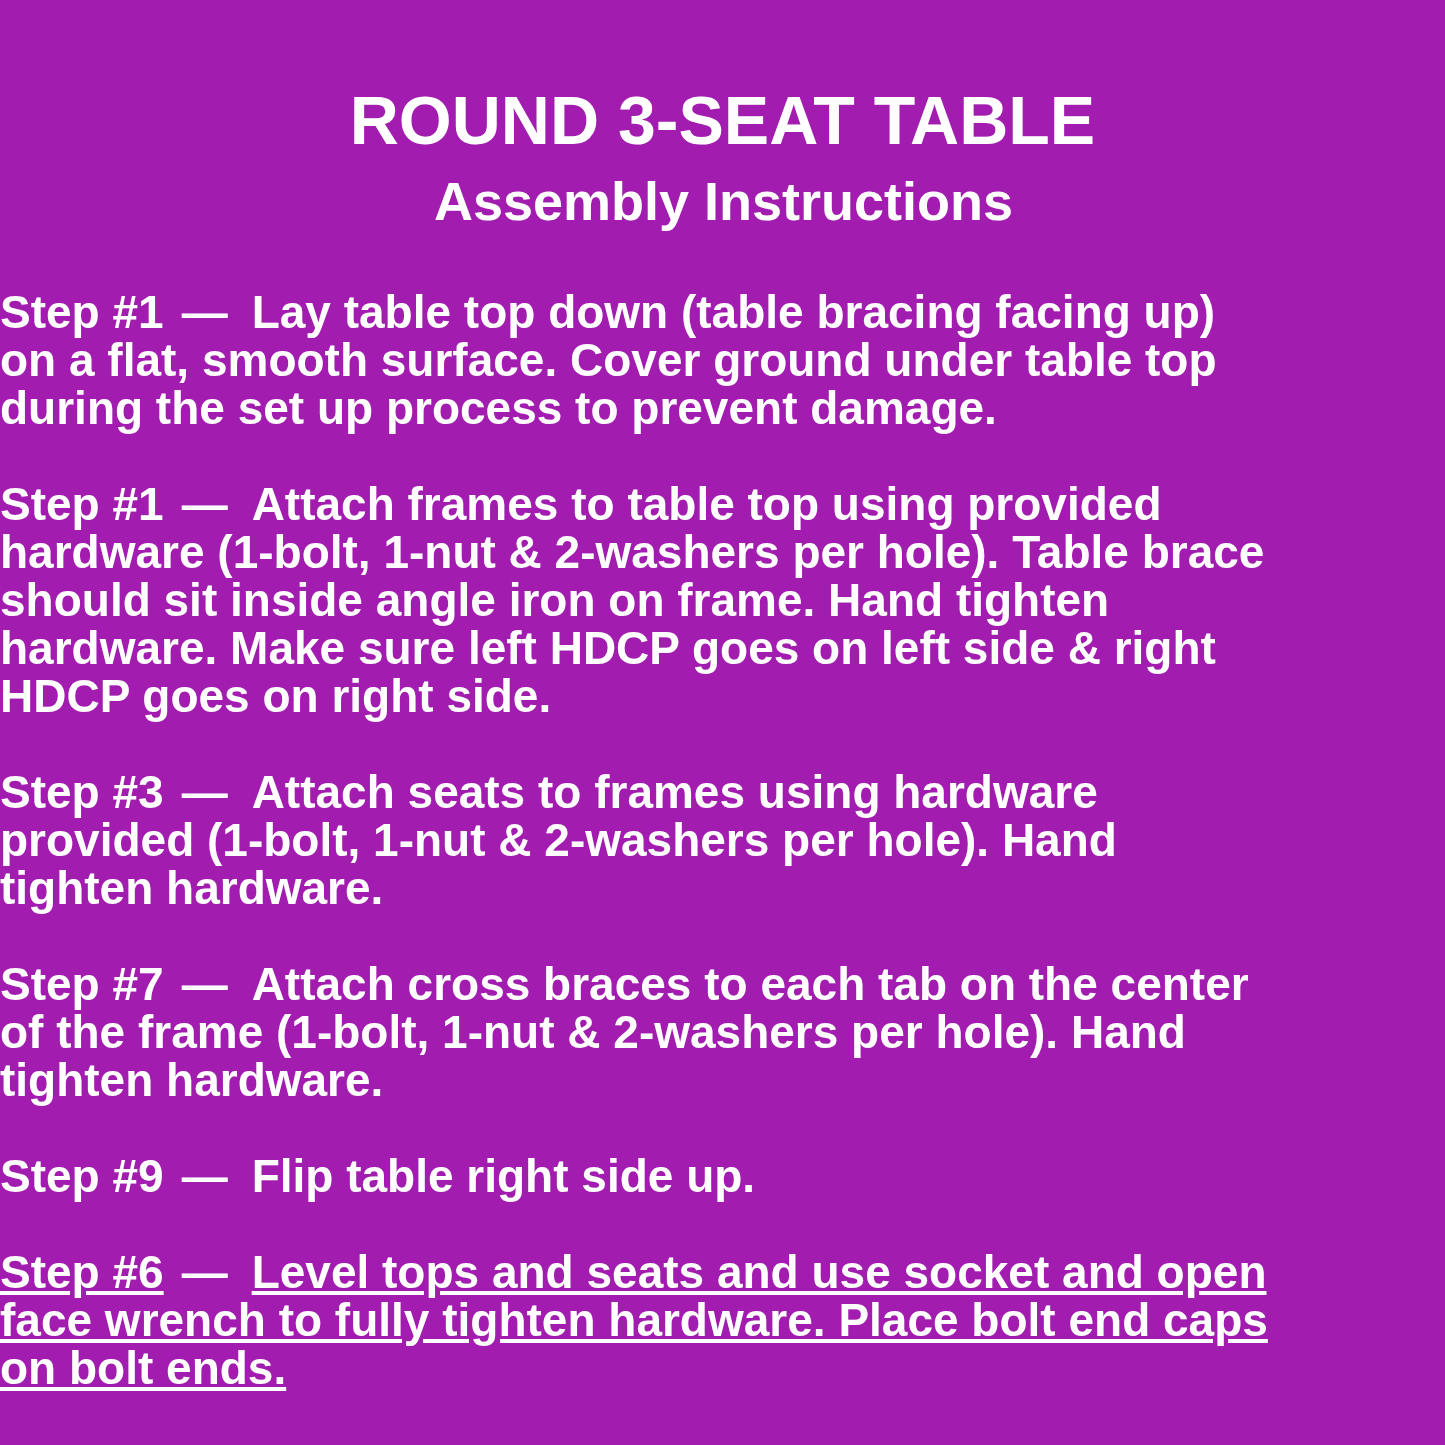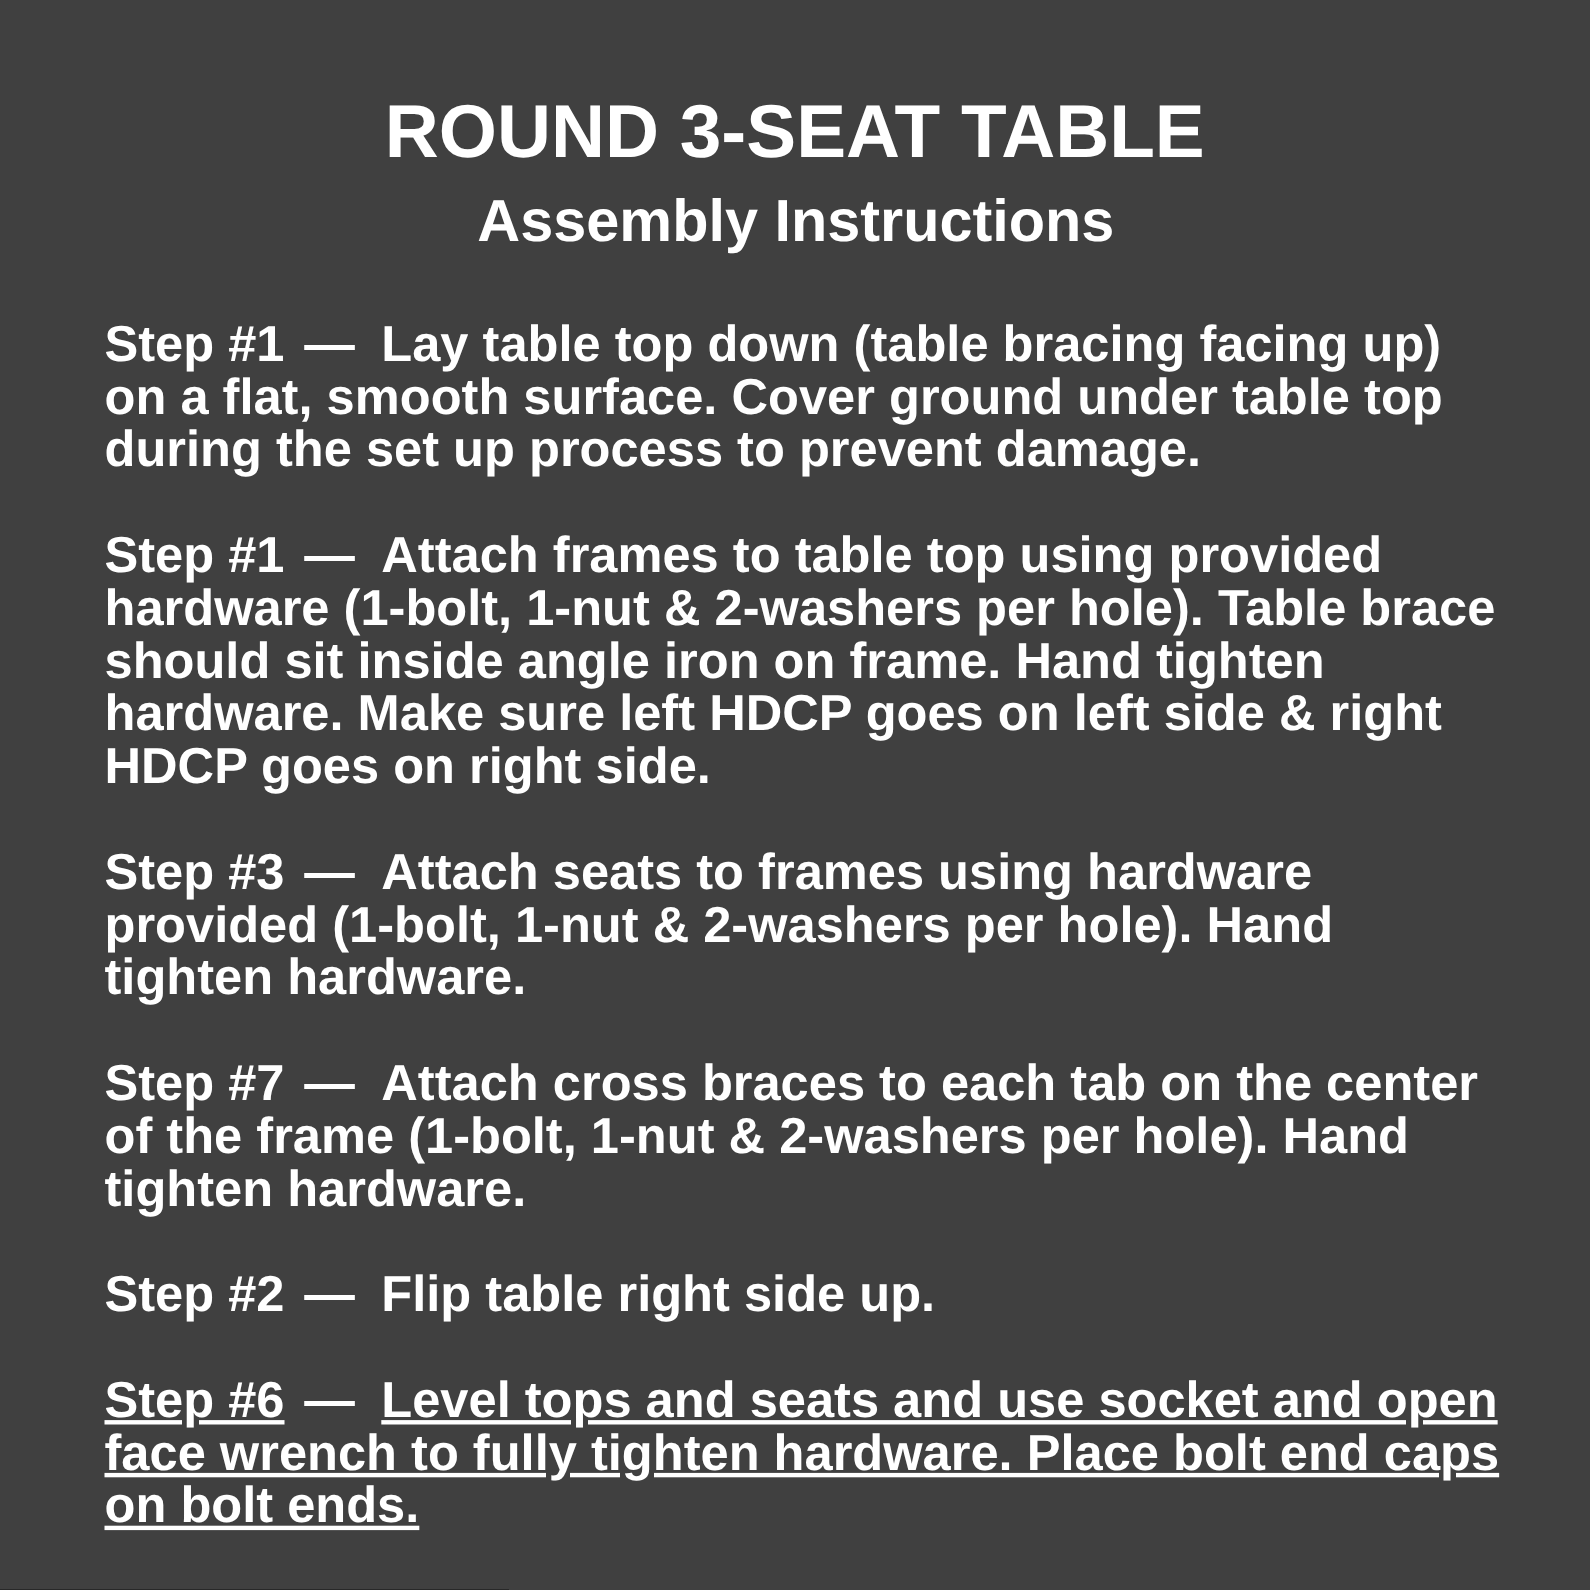--- a/index.html
+++ b/index.html
@@ -11,21 +11,21 @@
     height: 1445px;
     background: #000000;
     color: #ffffff;
     font-family: "Liberation Sans", "DejaVu Sans", sans-serif;
     font-weight: 700;
     overflow: hidden;
   }
   .poster {
     width: 1445px;
     height: 1445px;
-    background: #404040;
+    background: #a21caf;
     box-sizing: border-box;
   }
   .header {
     text-align: center;
   }
   .title {
     margin: 0;
     padding-top: 86px;
     font-size: 68px;
     line-height: 1;
@@ -33,21 +33,20 @@
     color: #ffffff;
   }
   .subtitle {
     margin: 20px 0 0 2px;
     font-size: 54px;
     line-height: 1;
     color: #ffffff;
   }
   .steps {
     margin-top: 60px;
-    margin-left: 95px;
     width: 1270px;
   }
   .step {
     margin: 0 0 48px 0;
     font-size: 46px;
     line-height: 48px;
     color: #ffffff;
   }
   .step:last-child {
     margin-bottom: 0;
@@ -74,19 +73,19 @@
   <div class="steps">
 
     <p class="step"><span class="step-label">Step #1</span><span class="dash">—</span><span>Lay table top down (table bracing facing up) on a flat, smooth surface. Cover ground under table top during the set up process to prevent damage.</span></p>
 
     <p class="step"><span class="step-label">Step #1</span><span class="dash">—</span><span>Attach frames to table top using provided hardware (1-bolt, 1-nut &amp; 2-washers per hole). Table brace should sit inside angle iron on frame. Hand tighten hardware. Make sure left HDCP goes on left side &amp; right HDCP goes on right side.</span></p>
 
     <p class="step"><span class="step-label">Step #3</span><span class="dash">—</span><span>Attach seats to frames using hardware provided (1-bolt, 1-nut &amp; 2-washers per hole). Hand tighten hardware.</span></p>
 
     <p class="step"><span class="step-label">Step #7</span><span class="dash">—</span><span>Attach cross braces to each tab on the center of the frame (1-bolt, 1-nut &amp; 2-washers per hole). Hand tighten hardware.</span></p>
 
-    <p class="step"><span class="step-label">Step #2</span><span class="dash">—</span><span>Flip table right side up.</span></p>
+    <p class="step"><span class="step-label">Step #9</span><span class="dash">—</span><span>Flip table right side up.</span></p>
 
     <p class="step"><span class="step-label">Step #6</span><span class="dash">—</span><span>Level tops and seats and use socket and open face wrench to fully tighten hardware. Place bolt end caps on bolt ends.</span></p>
 
   </div>
 
 </div>
 
 </body></html>

